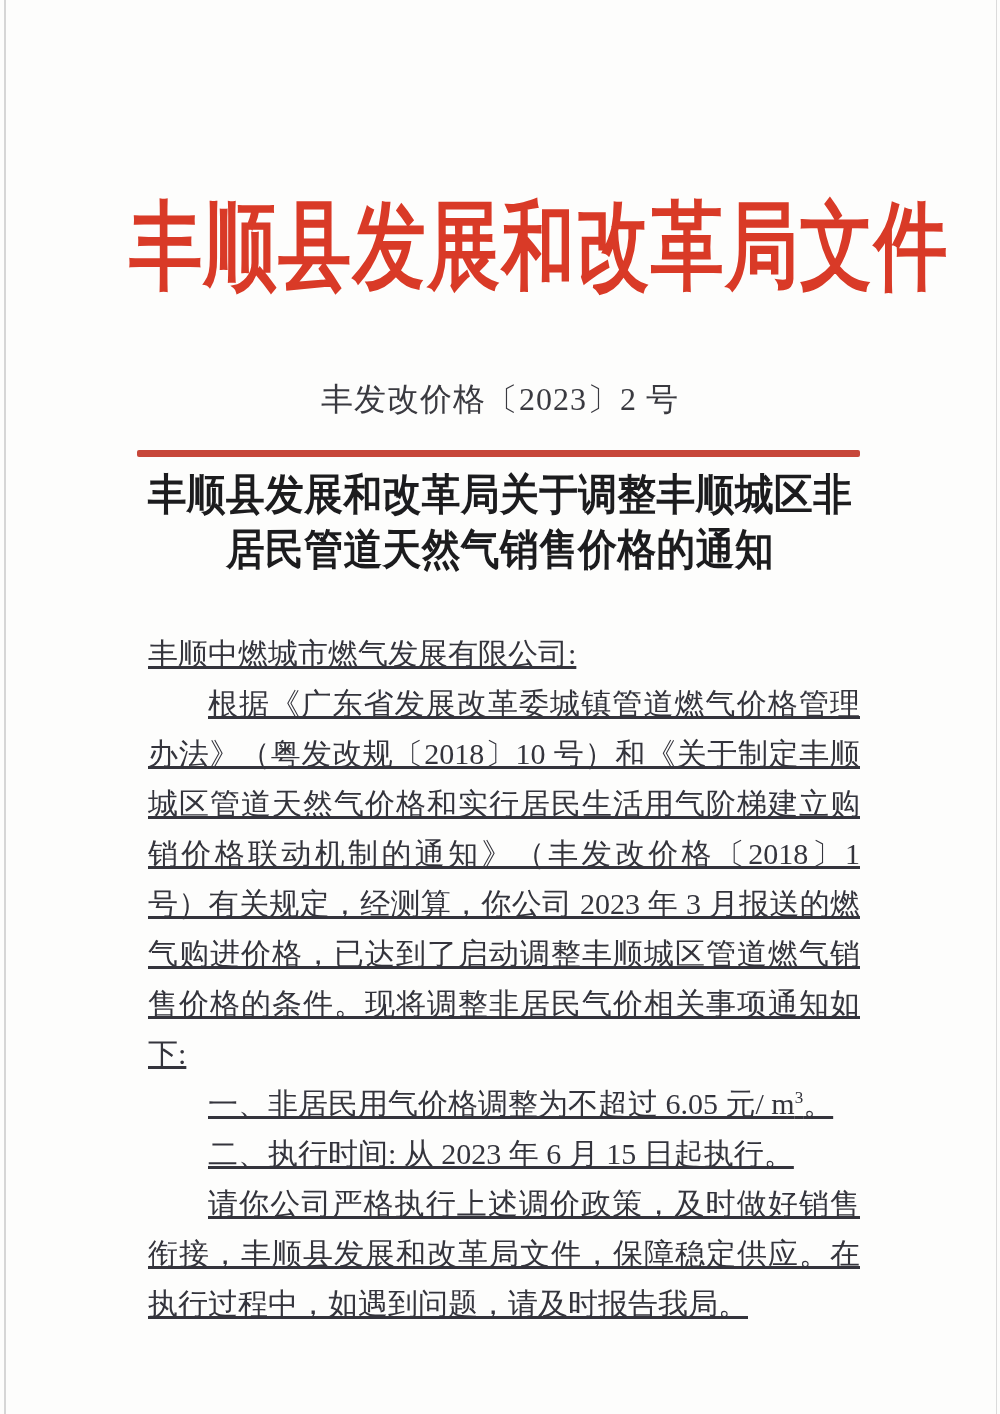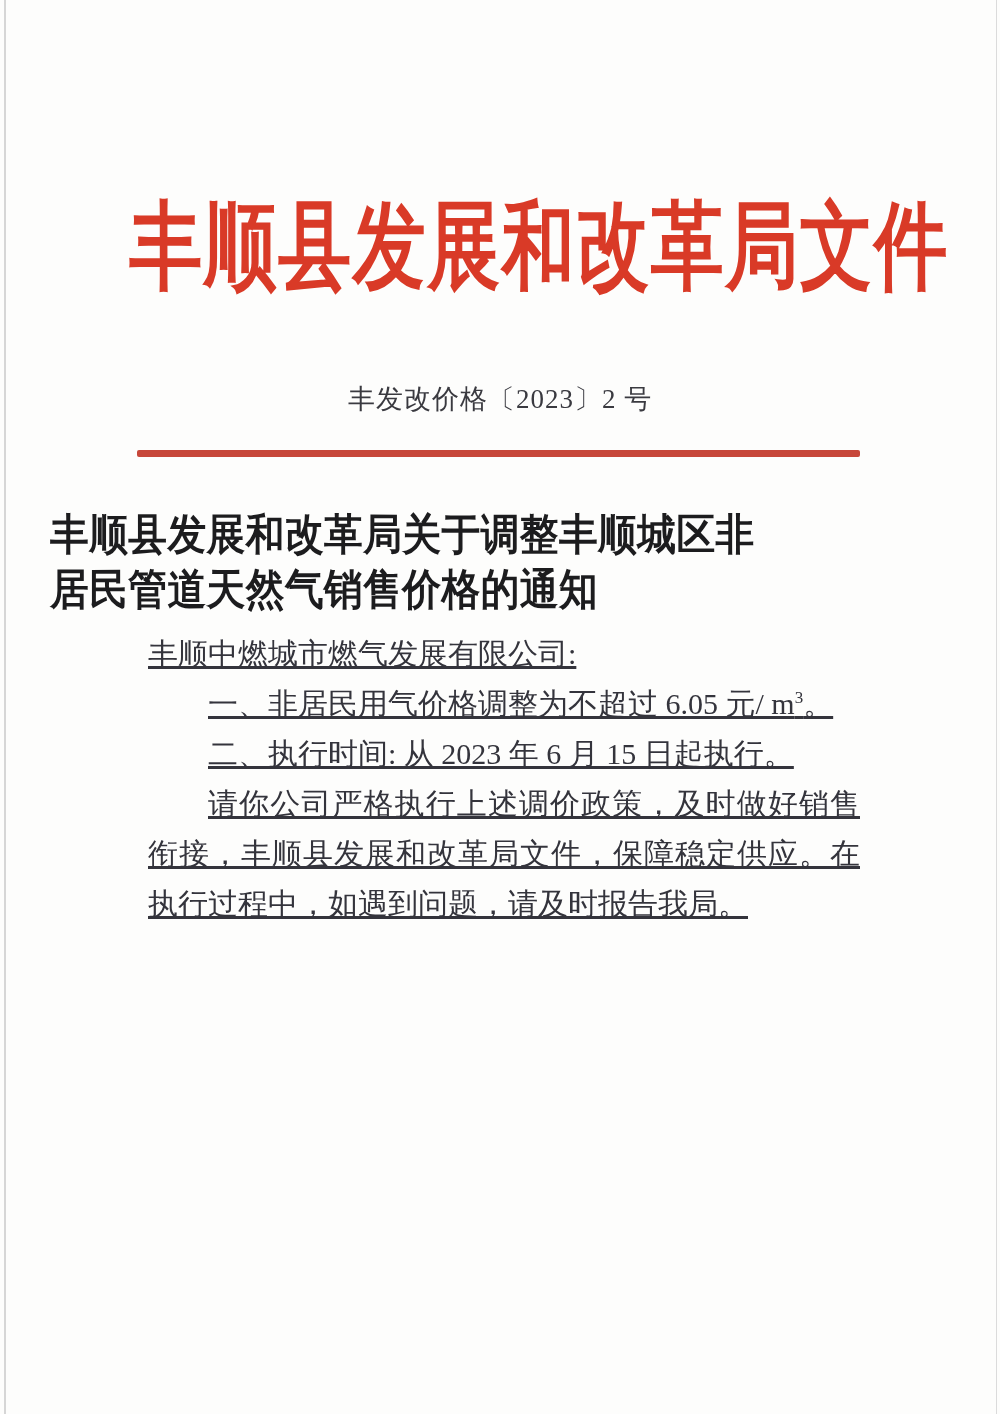--- a/index.html
+++ b/index.html
@@ -50,41 +50,40 @@
     color: var(--accent-red);
     transform: scaleX(0.76);
     transform-origin: 50% 50%;
     letter-spacing: 2px;
   }
   .doc-number {
     position: absolute;
     top: 380px; left: 0;
     width: 1000px;
     text-align: center;
-    font-size: 27px;
+    font-size: 32px;
     line-height: 38px;
     color: #3a3a40;
     letter-spacing: 1px;
   }
   .red-rule {
     position: absolute;
     top: 450px;
     left: 137px;
     width: 723px;
     height: 7px;
     background: var(--rule-red);
     border-radius: 2px;
   }
   .notice-title {
     position: absolute;
     top: 467px; left: 0;
     width: 1000px;
-    text-align: left;
+    text-align: center;
     color: #1c1c1e;
-    margin-top: 40px;
   }
   .title-line {
     display: block;
     font-size: 43px;
     line-height: 55px;
     font-weight: bold;
     transform: scaleX(0.9);
     transform-origin: 50% 50%;
     white-space: nowrap;
     letter-spacing: 0.5px;
@@ -125,20 +124,21 @@
   <div class="red-rule"></div>
 
   <div class="notice-title">
     <span class="title-line">丰顺县发展和改革局关于调整丰顺城区非</span>
     <span class="title-line">居民管道天然气销售价格的通知</span>
   </div>
 
   <div class="body-text">
     <p class="salutation">丰顺中燃城市燃气发展有限公司:</p>
 
+    <p class="indent">根据《广东省发展改革委城镇管道燃气价格管理办法》（粤发改规〔2018〕10 号）和《关于制定丰顺城区管道天然气价格和实行居民生活用气阶梯建立购销价格联动机制的通知》（丰发改价格〔2018〕1 号）有关规定，经测算，你公司 2023 年 3 月报送的燃气购进价格，已达到了启动调整丰顺城区管道燃气销售价格的条件。现将调整非居民气价相关事项通知如下:</p>
 
     <p class="indent"><span>一、非居民用气价格调整为不超过 6.05 元/ m</span><sup class="cubic">3</sup><span>。</span></p>
 
     <p class="indent">二、执行时间: 从 2023 年 6 月 15 日起执行。</p>
 
     <p class="indent">请你公司严格执行上述调价政策，及时做好销售衔接，丰顺县发展和改革局文件，保障稳定供应。在执行过程中，如遇到问题，请及时报告我局。</p>
   </div>
 
 </div>
 

